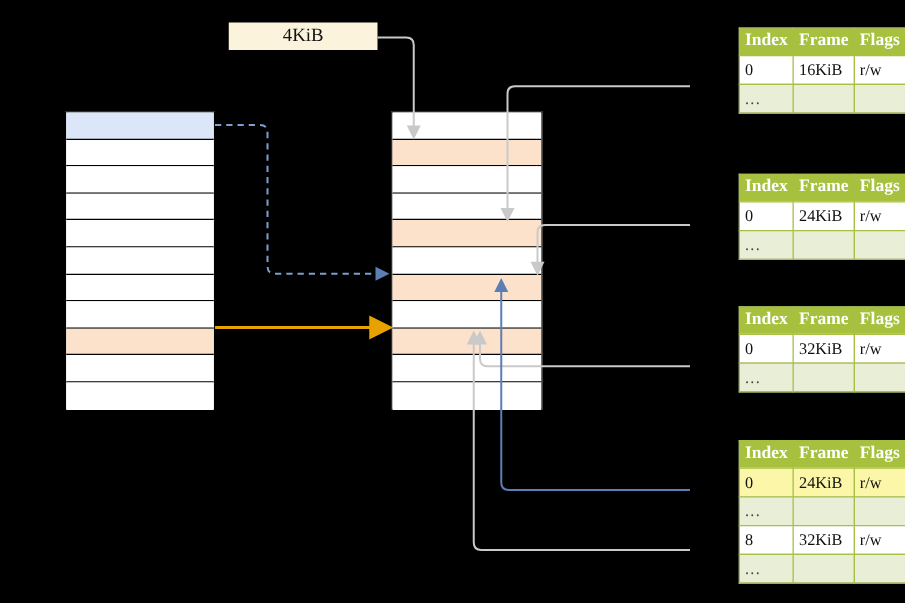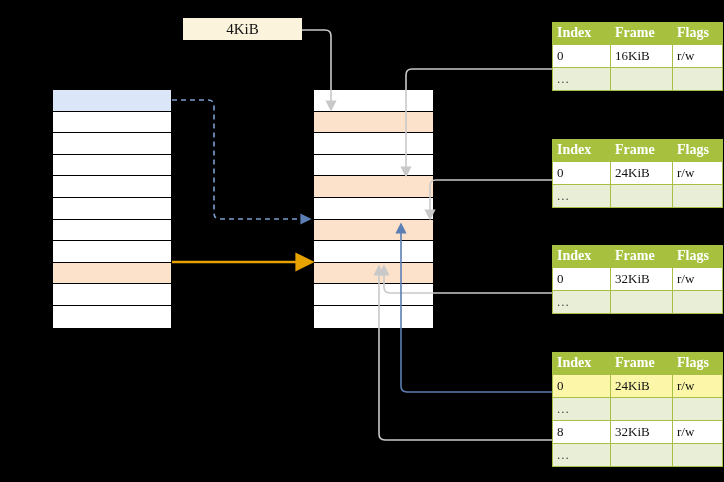--- a/index.html
+++ b/index.html
@@ -10,21 +10,21 @@
 
   
   .col{position:absolute;border:1px solid #000;box-sizing:border-box;background:#fff;}
   .col .cell{box-sizing:border-box;border-bottom:1px solid #000;background:#fff;height:21.6px;}
   .col .cell:last-child{border-bottom:none;}
   .cell.blue{background:#dbe7f8;}
   .cell.peach{background:#fde2cb;}
 
   
   .ptable{position:absolute;border-collapse:collapse;background:#a3a3a3;
-          font-size:13px;color:#111;}
+          font-size:13px;color:#111;margin-left:39px;}
   .ptable td,.ptable th{border:1px solid #a8bf45;padding:1px 4px;
           text-align:left;line-height:1.35;box-sizing:border-box;}
   .ptable th{background:#a7c13f;color:#fff;font-weight:bold;font-size:14px;}
   .ptable td{background:#fff;height:23px;}
   .ptable tr.ellipsis td{background:#e9efd6;color:#444;letter-spacing:1px;}
   .ptable td.hl{background:#fbf6a8;}
   .c-index{width:58px;}
   .c-frame{width:62px;}
   .c-flags{width:50px;}
 

